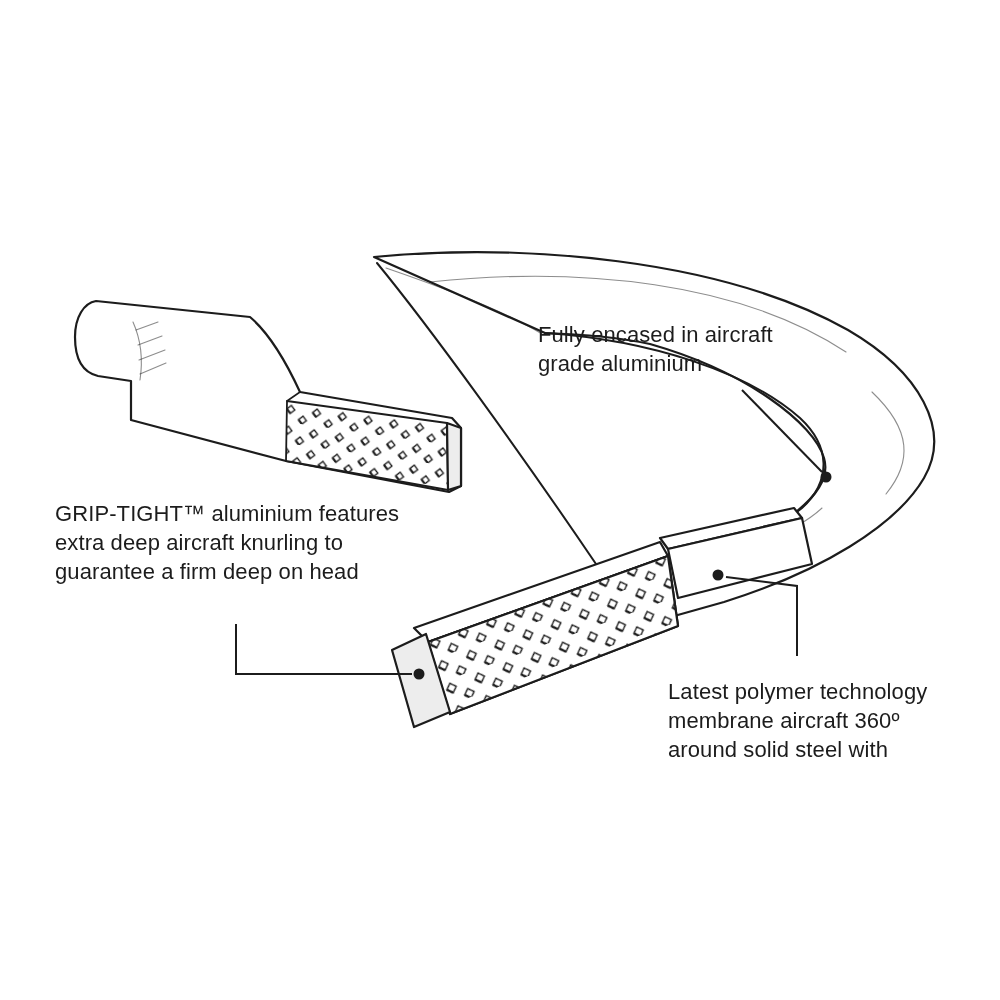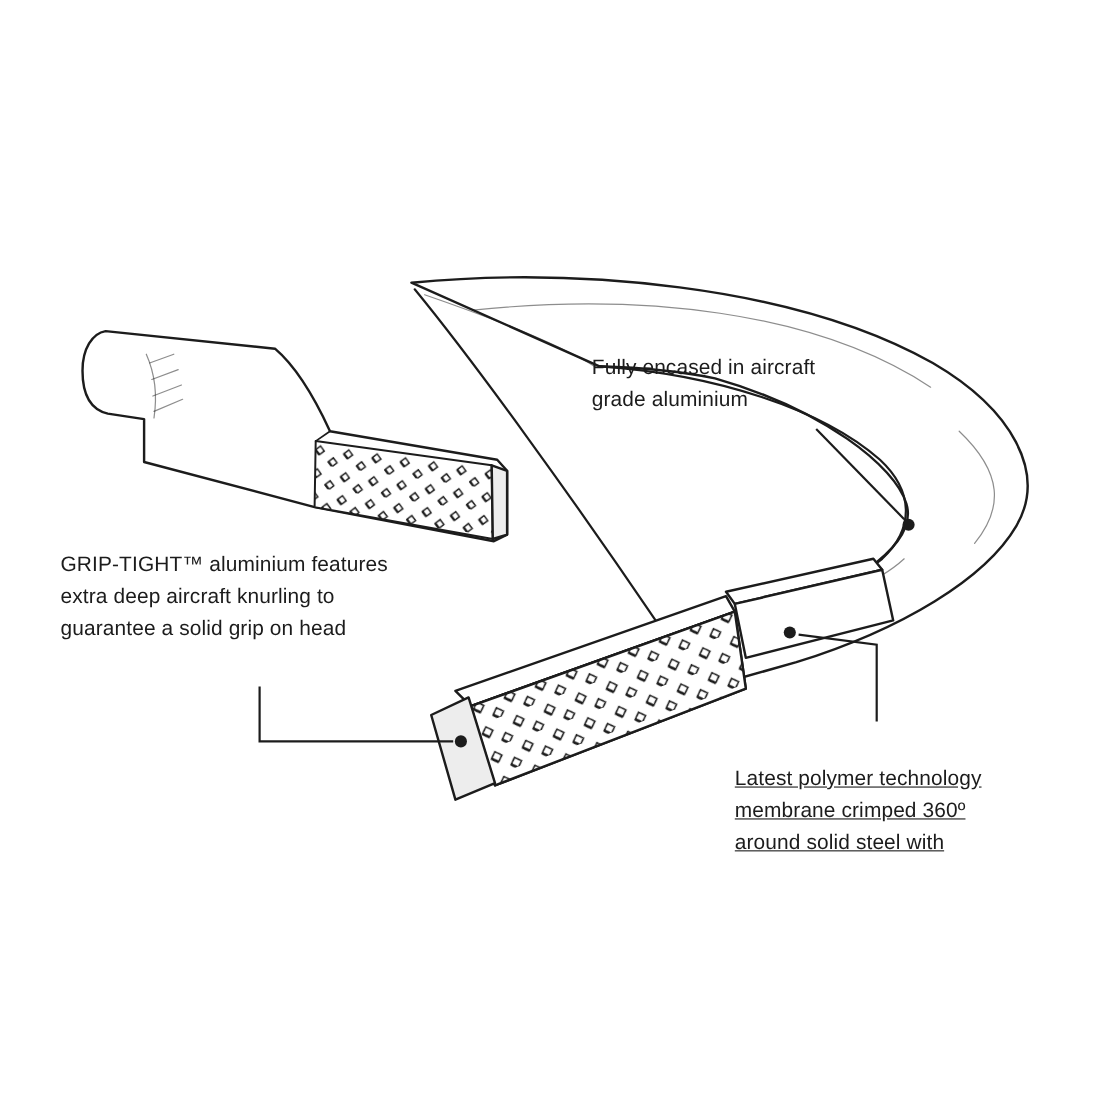--- a/index.html
+++ b/index.html
@@ -19,21 +19,21 @@
   }
   .art {
     position: absolute;
     left: 0; top: 0;
     width: 1000px;
     height: 1000px;
     color: var(--ink, #1c1c1c);
   }
   .annotation {
     position: absolute;
-    font-size: 19px;
+    font-size: 22px;
     line-height: 29px;
     letter-spacing: 0.1px;
     color: var(--ink, #1c1c1c);
     white-space: nowrap;
   }
   .ln   { fill: none; stroke: var(--ink, #1c1c1c); stroke-width: 2.2; stroke-linecap: round; stroke-linejoin: round; }
   .lnthin { fill: none; stroke: var(--ink, #1c1c1c); stroke-width: 1.1; opacity: 0.5; stroke-linecap: round; }
   .face  { fill: #ffffff; stroke: var(--ink, #1c1c1c); stroke-width: 2.2; stroke-linejoin: round; }
   .shade { fill: var(--shade, #ededed); stroke: var(--ink, #1c1c1c); stroke-width: 2.2; stroke-linejoin: round; }
   .leader { fill: none; stroke: var(--ink, #1c1c1c); stroke-width: 2; }
@@ -127,22 +127,22 @@
   </svg>
 
   <div class="annotation" style="left:538px; top:320px;">
     <div>Fully encased in aircraft</div>
     <div>grade aluminium</div>
   </div>
 
   <div class="annotation" style="left:55px; top:499px;">
     <div>GRIP-TIGHT™ aluminium features</div>
     <div>extra deep aircraft knurling to</div>
-    <div>guarantee a solid grip on head</div>
+    <div>guarantee a firm deep on head</div>
   </div>
 
-  <div class="annotation" style="left:668px; top:694px;text-decoration:underline;">
+  <div class="annotation" style="left:668px; top:677px;">
     <div>Latest polymer technology</div>
-    <div>membrane crimped 360º</div>
+    <div>membrane aircraft 360º</div>
     <div>around solid steel with</div>
   </div>
 
 </div>
 
 </body></html>

